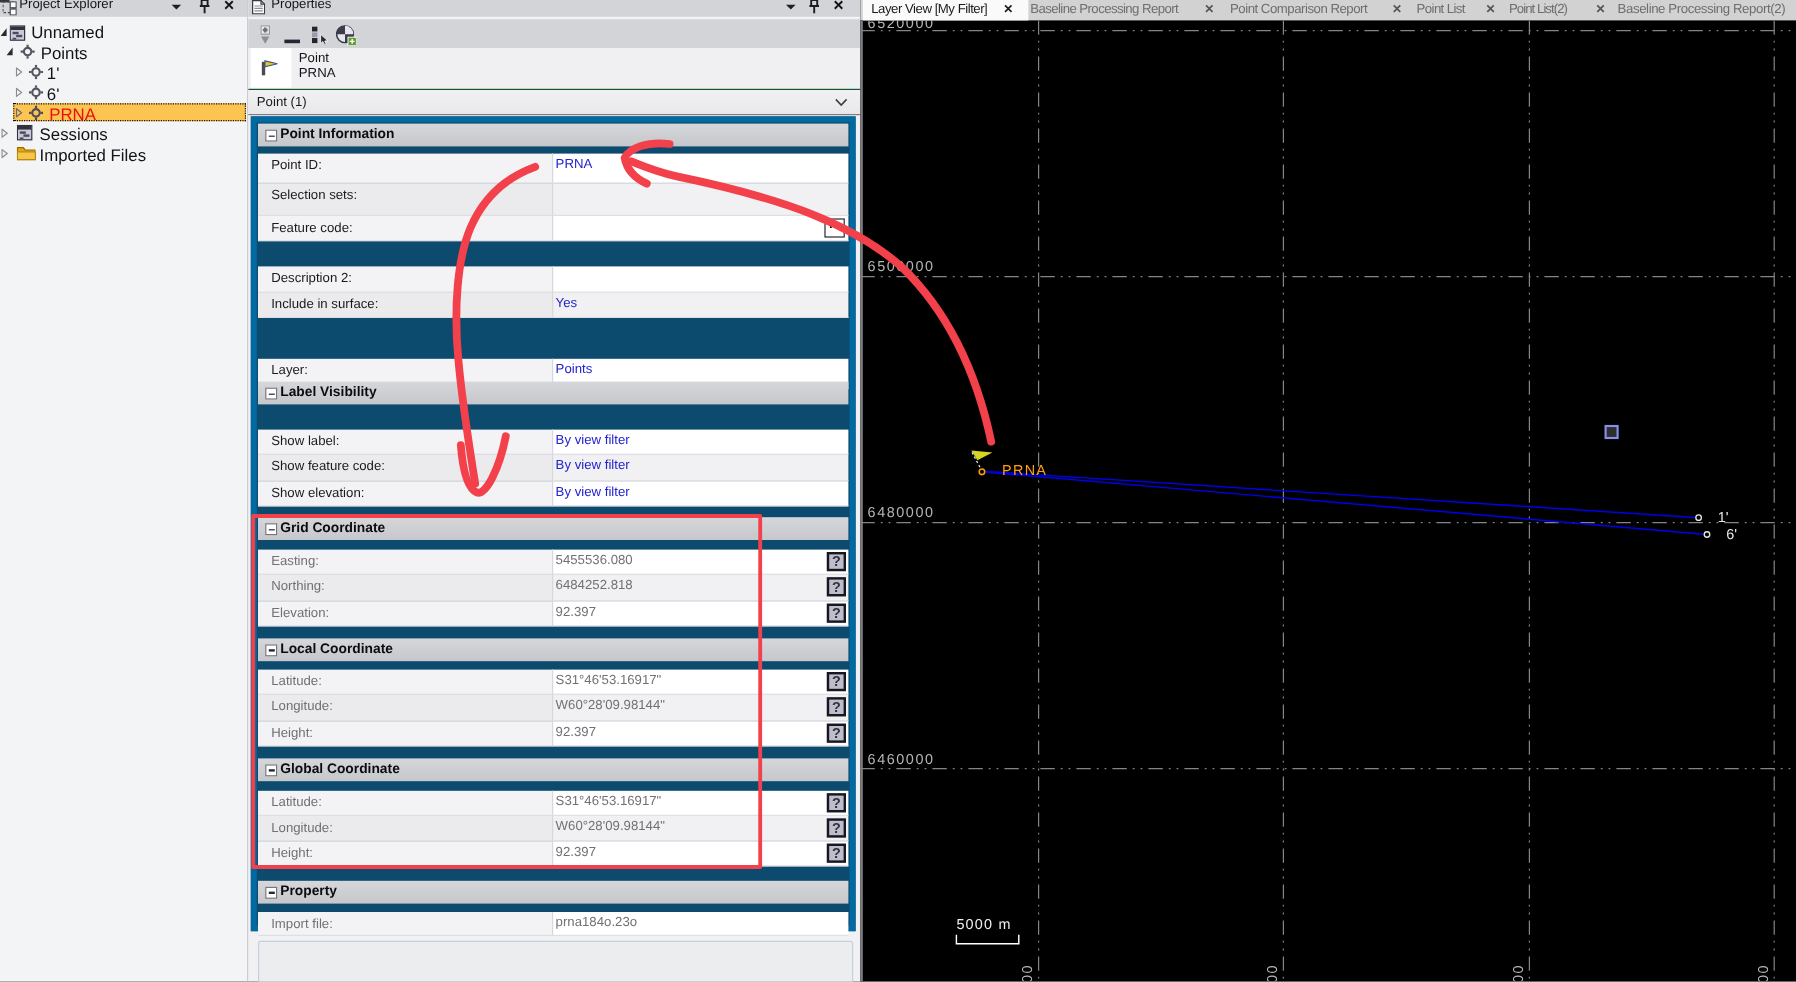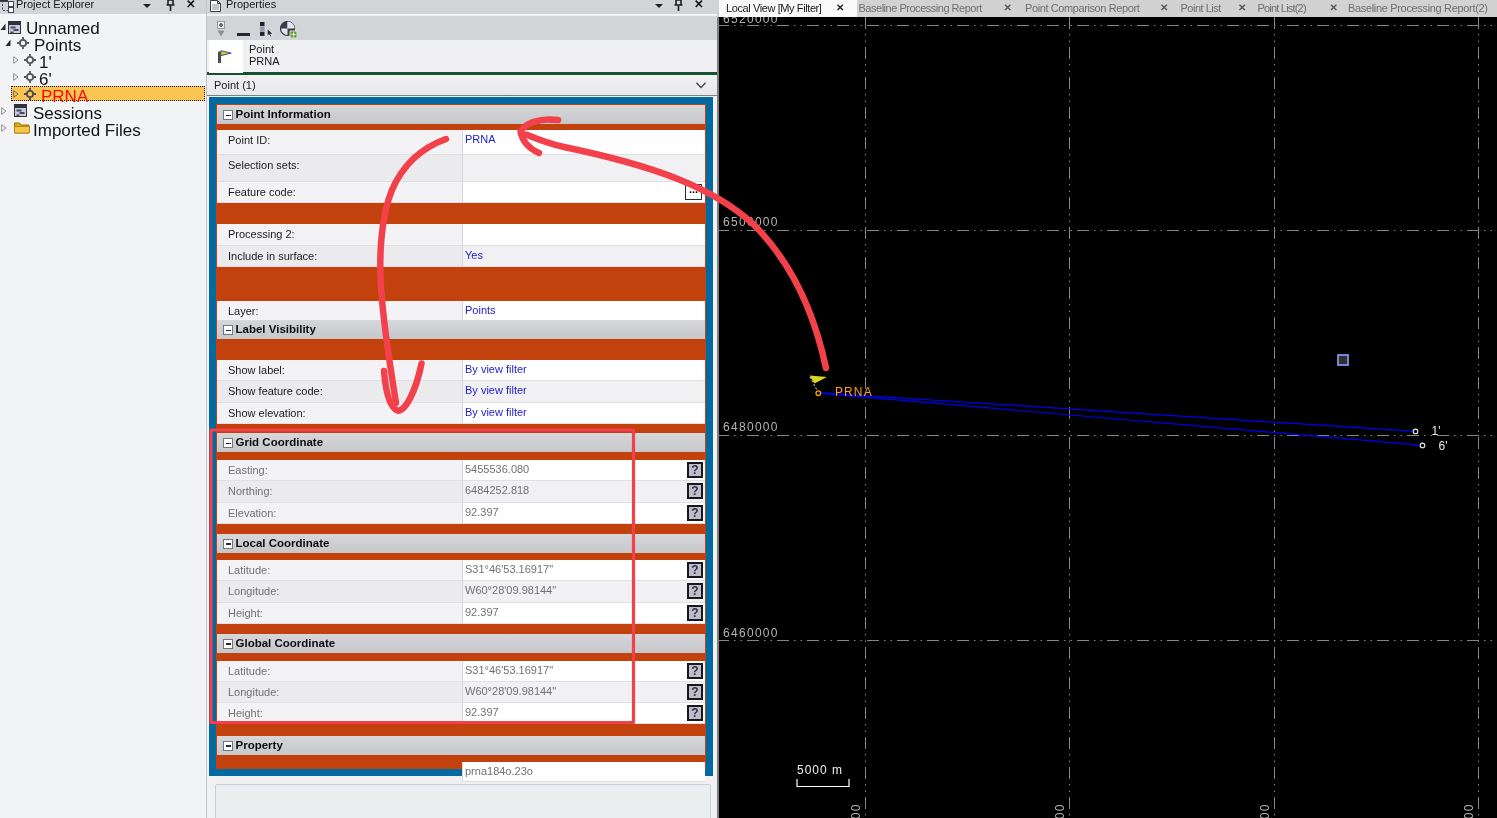--- a/index.html
+++ b/index.html
@@ -8,28 +8,28 @@
 .abs{position:absolute}
 
 .tbar{position:absolute;left:0;right:0;top:0;height:15px;background:#d2d4d7;border-bottom:1px solid #f6f6f8}
 .tbar .ttl{position:absolute;top:-2px;font-size:11px;color:#16161c}
 .tbar .dd{position:absolute;top:3.5px;width:0;height:0;border-left:4.5px solid transparent;border-right:4.5px solid transparent;border-top:4.5px solid #1e1e24}
 .tbar .pin{position:absolute;top:-1px}
 .tbar .xx{position:absolute;top:-3px;font-size:11.5px;font-weight:bold;color:#111}
 
 #pe{position:absolute;left:0;top:0;width:207px;height:818px;background:#f3f4f6;border-right:1px solid #c2c3c6}
 .trow{position:absolute;left:0;height:17px;white-space:nowrap}
-.tlab{position:absolute;top:2px;font-size:17px;color:#121218}
+.tlab{position:absolute;top:2px;font-size:14px;color:#121218}
 
 #pr{position:absolute;left:207px;top:0;width:510px;height:818px;background:#f1f1f4}
 #toolbar{position:absolute;left:0;right:0;top:16px;height:24px;background:#d3d4d8}
-#objhdr{position:absolute;left:0;right:0;top:40px;height:35px;background:#f0f0f2;border-bottom:3px solid #14532d}
+#objhdr{position:absolute;left:0;right:0;top:40px;height:35px;background:#f0f0f2;border-bottom:1px solid #14532d}
 #objico{position:absolute;left:2px;top:0;width:34px;height:33px;background:#fff}
 #combo{position:absolute;left:0;right:0;top:76px;height:20px;background:linear-gradient(#f1f1f3,#e8e8eb);border-bottom:1px solid #7d7d82}
-#grid{position:absolute;left:2px;top:97px;width:504px;height:679px;background:#c2410c;border:7px solid #0369a1}
+#grid{position:absolute;left:2px;top:97px;width:504px;height:679px;background:#0c4a6e;border:5px solid #0369a1}
 .sech{position:absolute;left:1px;right:1px;height:19px;background:linear-gradient(#d6d7db,#c6c7cb)}
 .sech b{position:absolute;left:18.5px;top:3px;font-size:11.5px;color:#0c0c10}
 .mbox{position:absolute;left:6px;top:5px;width:10px;height:10px;background:#fff;border:1px solid #75757e}
 .mbox i{position:absolute;left:1.5px;right:1.5px;top:3.5px;height:1.6px;background:#2a2a2e}
 .prow{position:absolute;left:1px;right:1px}
 .plab{position:absolute;left:0;top:0;bottom:0;width:245px;border-bottom:1px solid #e0e0e4;padding:4px 0 0 11px;font-size:11px}
 .pval{position:absolute;left:245px;right:0;top:0;bottom:0;border-bottom:1px solid #e0e0e4;border-left:1px solid #d8d8dc;padding:3px 0 0 2px;font-size:11px}
 .a .plab{background:#f3f3f5}.a .pval{background:#ffffff}
 .b .plab{background:#ebebee}.b .pval{background:#f1f1f3}
 .ro .plab,.ro .pval{color:#717175}
@@ -207,21 +207,21 @@
           <div class="plab">Feature code:</div>
           <div class="pval">
             <span class="abs" style="right:3px;top:2px;width:17px;height:16px;background:#fff;border:1px solid #2a2a30;text-align:center;line-height:8px;color:#000;font-weight:bold">...</span>
           </div>
         </div>
       <div class="prow b" style="top:51px;height:27px">
           <div class="plab">Selection sets:</div>
           <div class="pval"></div>
         </div>
       <div class="prow a" style="top:120px;height:21.5px">
-          <div class="plab">Processing 2:</div>
+          <div class="plab">Description 2:</div>
           <div class="pval"></div>
         </div>
       <div class="prow b" style="top:141.5px;height:21px">
           <div class="plab">Include in surface:</div>
           <div class="pval blu">Yes</div>
         </div>
 
       <div class="prow a" style="top:197px;height:24.5px">
           <div class="plab">Layer:</div>
           <div class="pval blu">Points</div>
@@ -312,29 +312,30 @@
           <div class="qbtn">?</div>
         </div>
 
       <div class="sech" style="top:631.5px">
           <span class="mbox">
             <i></i>
           </span>
           <b>Property</b>
         </div>
       <div class="prow a ro" style="top:657.5px;height:20.5px">
+          <div class="plab">Import file:</div>
           <div class="pval gv">prna184o.23o</div>
         </div>
     </div>
     <div id="descbox"></div>
   </div>
   <div id="vw">
     <div id="tabs">
       <div class="abs" style="left:2px;top:0;width:138px;height:17px;background:#fafafa"></div>
-      <div class="tab" style="left:9px;color:#19191d;letter-spacing:-0.4px">Local View [My Filter]</div>
+      <div class="tab" style="left:9px;color:#19191d;letter-spacing:-0.4px">Layer View [My Filter]</div>
       <div class="tabx" style="left:119px;color:#1c1c1c">✕</div>
       <div class="tab" style="left:141.5px;letter-spacing:-0.48px">Baseline Processing Report</div>
         <div class="tabx" style="left:286.5px">✕</div>
       <div class="tab" style="left:308px;letter-spacing:-0.4px">Point Comparison Report</div>
         <div class="tabx" style="left:443px">✕</div>
       <div class="tab" style="left:463.5px;letter-spacing:-0.5px">Point List</div>
         <div class="tabx" style="left:521px">✕</div>
       <div class="tab" style="left:540.5px">Point List(2)</div>
         <div class="tabx" style="left:612.5px">✕</div>
       <div class="tab" style="left:631px;letter-spacing:-0.33px">Baseline Processing Report(2)</div>

